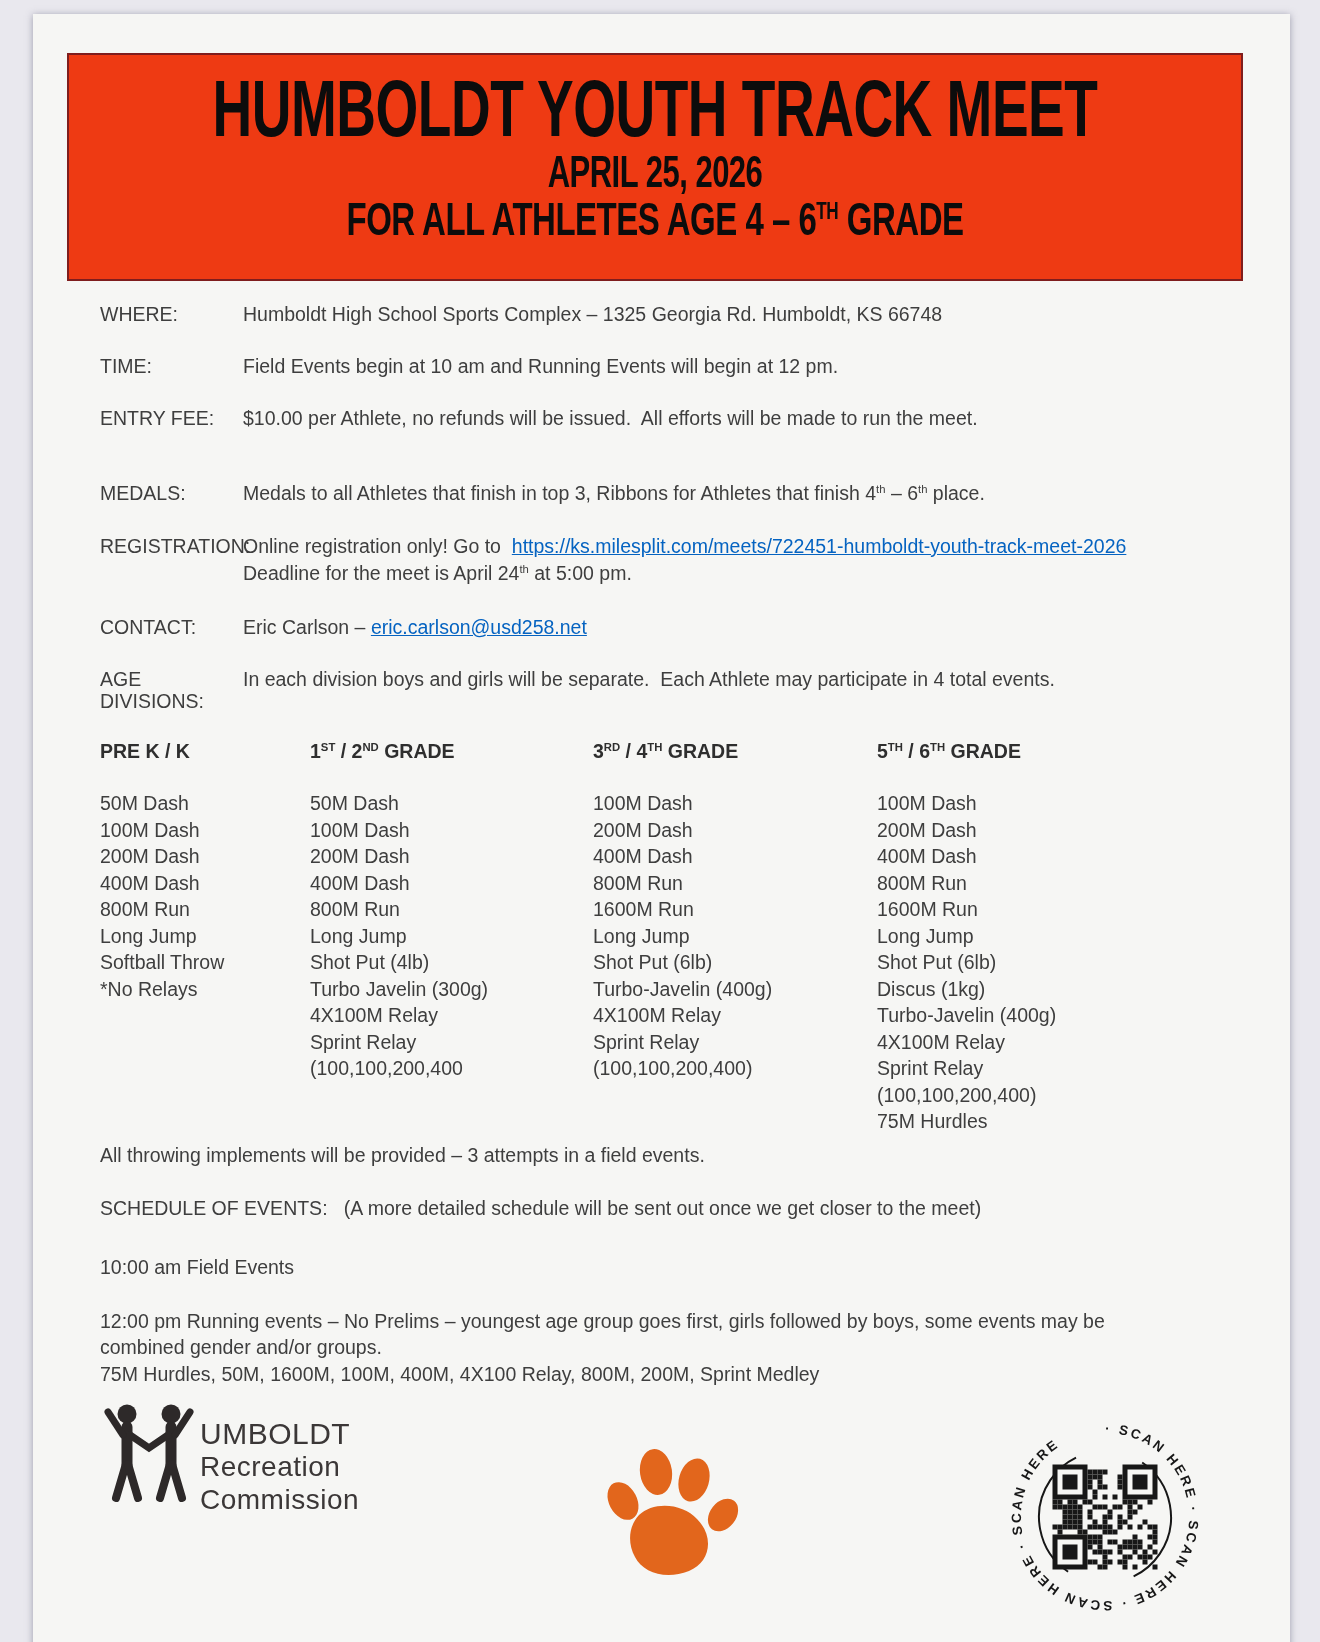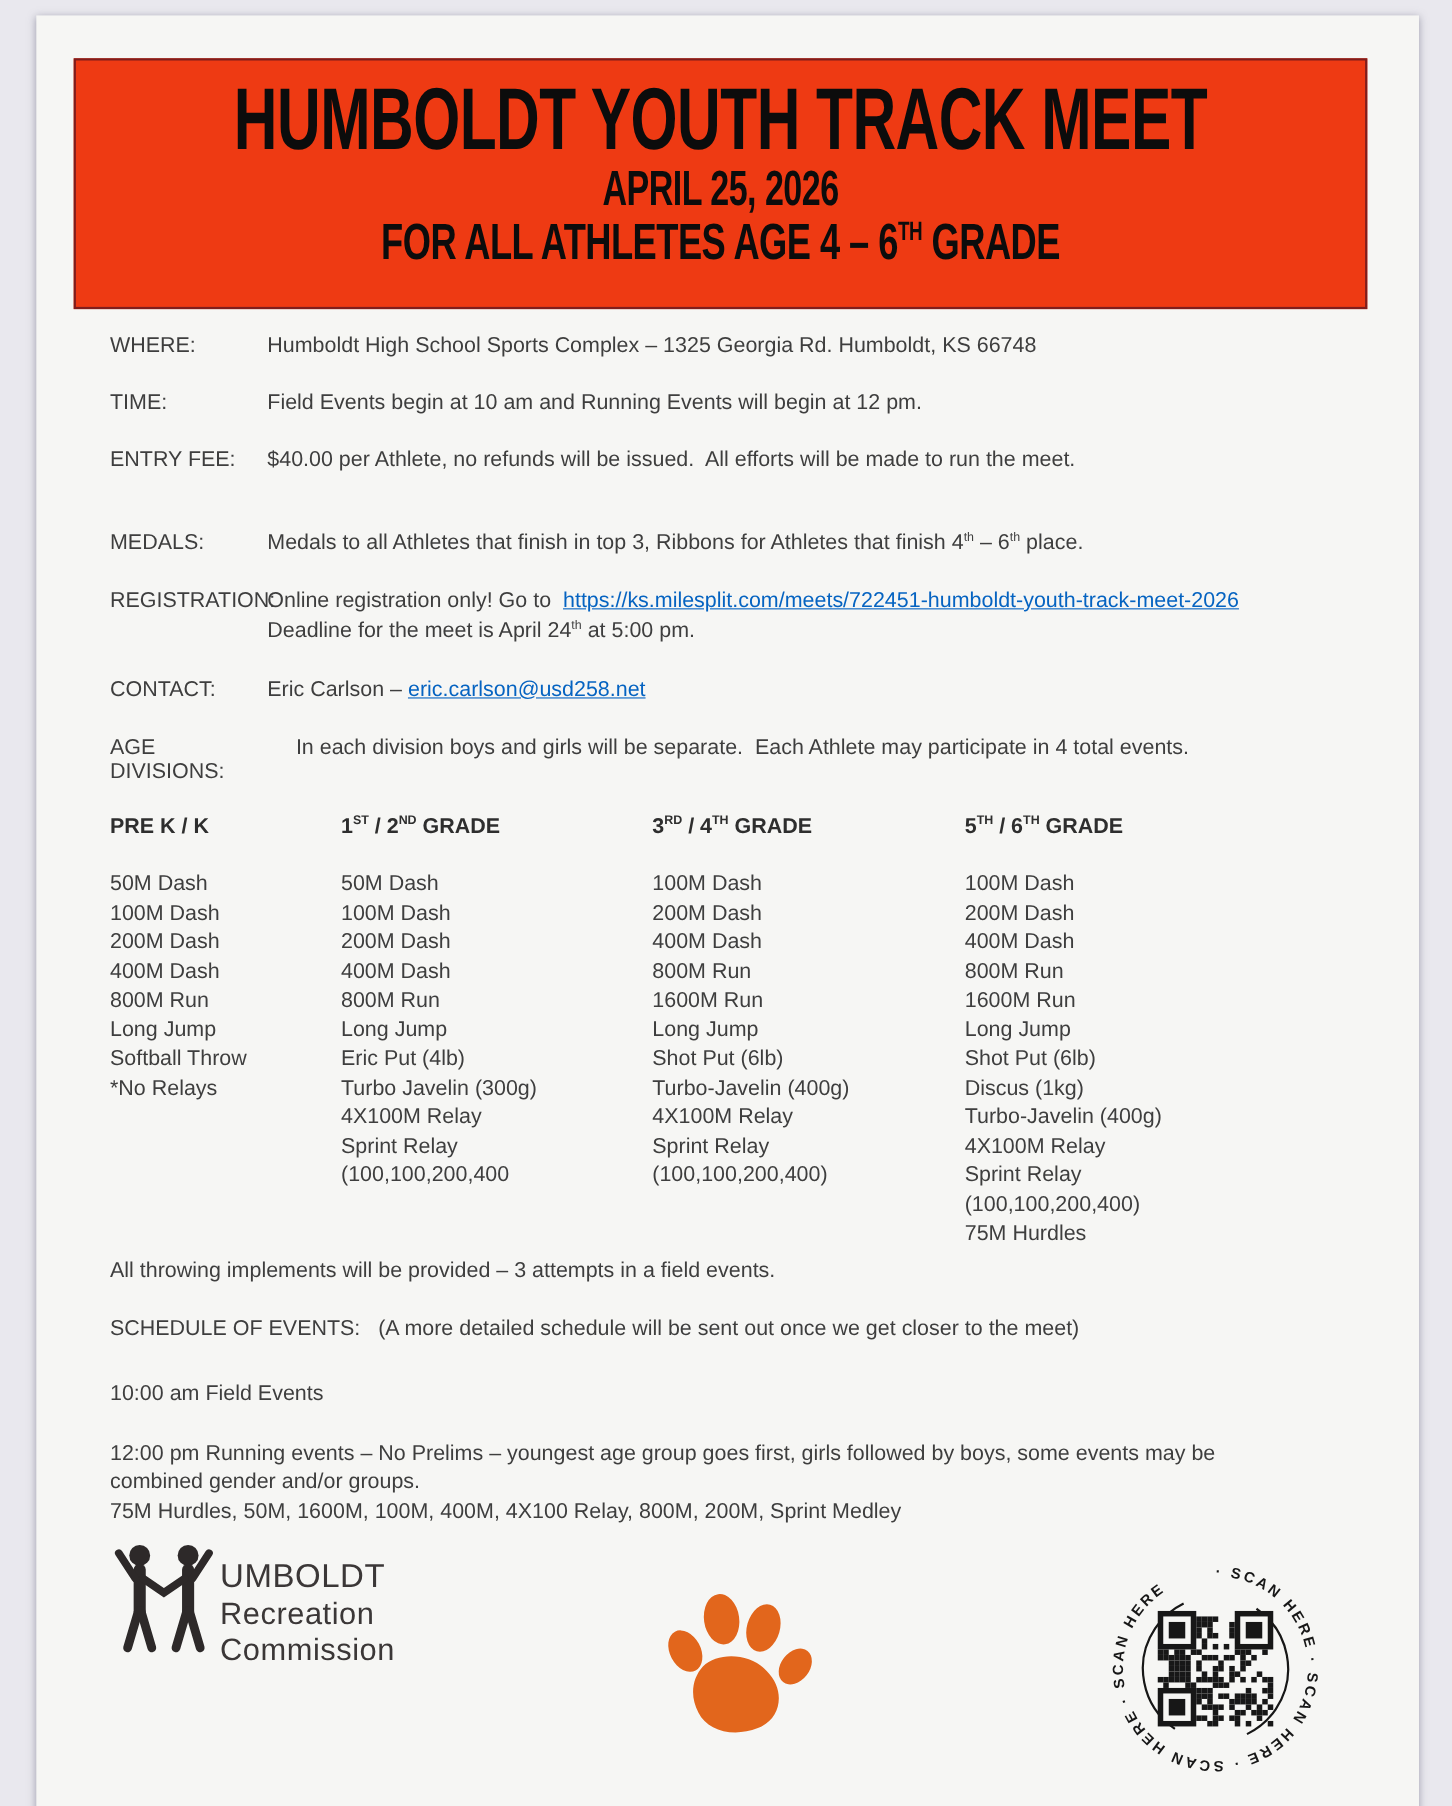--- a/index.html
+++ b/index.html
@@ -73,39 +73,39 @@
       <span class="info-value">Humboldt High School Sports Complex – 1325 Georgia Rd. Humboldt, KS 66748</span>
     </div>
 
     <div class="info-row">
       <span class="info-label">TIME:</span>
       <span class="info-value">Field Events begin at 10 am and Running Events will begin at 12 pm.</span>
     </div>
 
     <div class="info-row gap-lg">
       <span class="info-label">ENTRY FEE:</span>
-      <span class="info-value">$40.00 per Athlete, no refunds will be issued.  All efforts will be made to run the meet.</span>
+      <span class="info-value">$10.00 per Athlete, no refunds will be issued.  All efforts will be made to run the meet.</span>
     </div>
 
     <div class="info-row" style="margin-bottom:31px;">
       <span class="info-label">MEDALS:</span>
       <span class="info-value">Medals to all Athletes that finish in top 3, Ribbons for Athletes that finish 4<sup>th</sup> – 6<sup>th</sup> place.</span>
     </div>
 
     <div class="info-row">
       <span class="info-label">REGISTRATION:</span>
       <span class="info-value multi"><span>Online registration only! Go to  </span><a href="#" class="doc-link">https://ks.milesplit.com/meets/722451-humboldt-youth-track-meet-2026</a><span>   Deadline for the meet is April 24<sup>th</sup> at 5:00 pm.</span></span>
     </div>
 
     <div class="info-row">
       <span class="info-label">CONTACT:</span>
       <span class="info-value"><span>Eric Carlson – </span><a href="#" class="doc-link">eric.carlson@usd258.net</a></span>
     </div>
 
-    <div class="info-row" style="margin-bottom:0;gap:26px;">
+    <div class="info-row" style="margin-bottom:0;">
       <span class="info-label">AGE DIVISIONS:</span>
       <span class="info-value">In each division boys and girls will be separate.  Each Athlete may participate in 4 total events.</span>
     </div>
 
     <div class="divisions">
       <div class="dcol dcol1">
         <div class="div-header">PRE K / K</div>
         <div>
             <div class="event-line">50M Dash</div>
             <div class="event-line">100M Dash</div>
@@ -119,21 +119,21 @@
       </div>
       <div class="dcol dcol2">
         <div class="div-header">1<sup>ST</sup> / 2<sup>ND</sup> GRADE</div>
         <div>
             <div class="event-line">50M Dash</div>
             <div class="event-line">100M Dash</div>
             <div class="event-line">200M Dash</div>
             <div class="event-line">400M Dash</div>
             <div class="event-line">800M Run</div>
             <div class="event-line">Long Jump</div>
-            <div class="event-line">Eric Put (4lb)</div>
+            <div class="event-line">Shot Put (4lb)</div>
             <div class="event-line">Turbo Javelin (300g)</div>
             <div class="event-line">4X100M Relay</div>
             <div class="event-line">Sprint Relay</div>
             <div class="event-line">(100,100,200,400</div>
           </div>
       </div>
       <div class="dcol dcol3">
         <div class="div-header">3<sup>RD</sup> / 4<sup>TH</sup> GRADE</div>
         <div>
             <div class="event-line">100M Dash</div>

